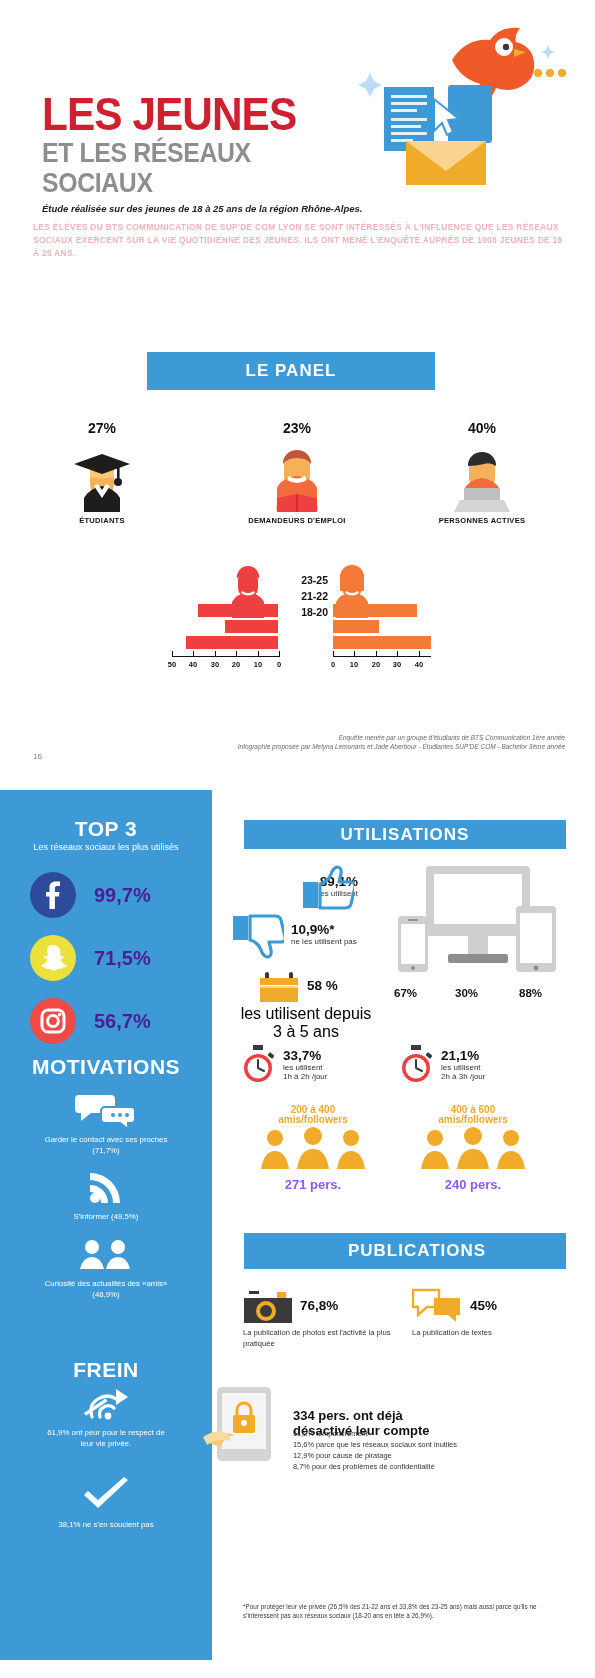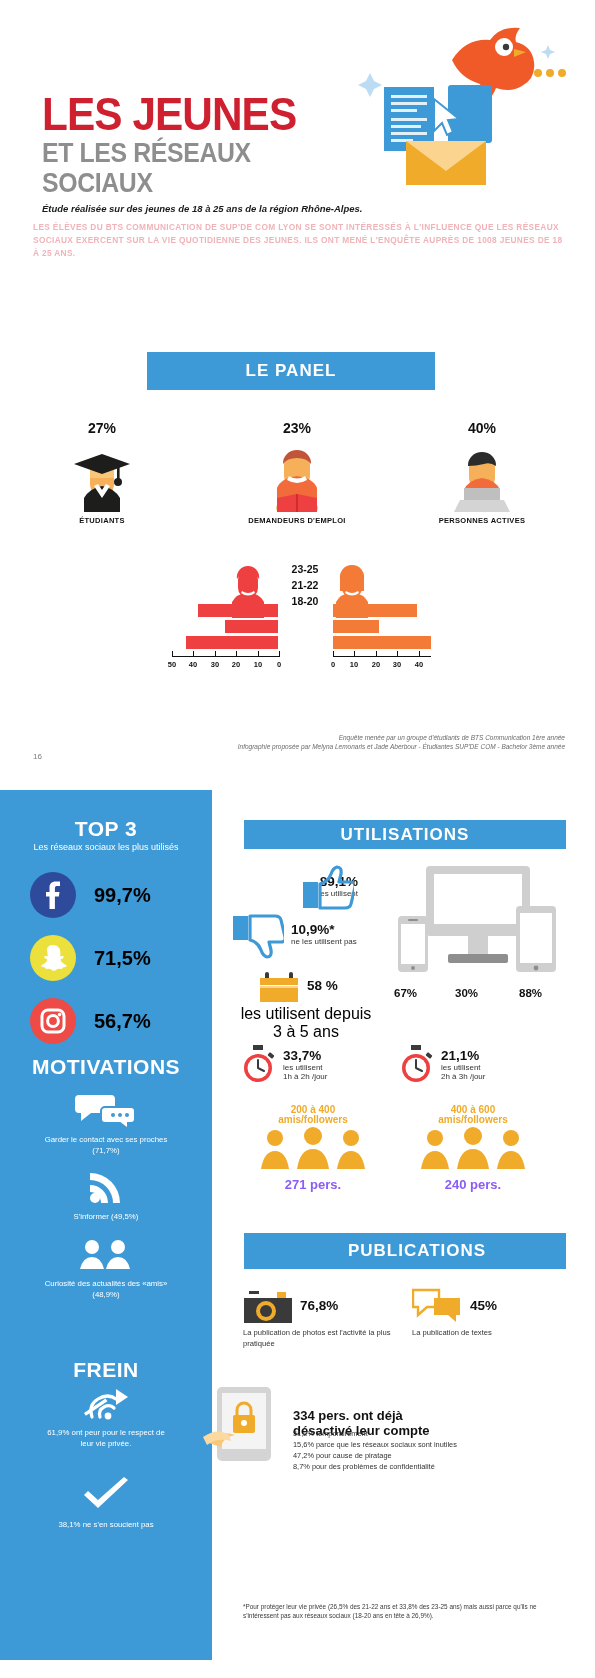--- a/index.html
+++ b/index.html
@@ -44,21 +44,21 @@
 
   
   .ppl { position:absolute; top:420px; left:0; width:595px; height:115px; }
   .pcol { position:absolute; width:160px; text-align:center; }
   .pcol .pct { font-size:14px; font-weight:bold; color:#111; }
   .pcol .fig { height:72px; position:relative; margin-top:4px; }
   .pcol .lbl { font-size:7.5px; font-weight:bold; color:#111; letter-spacing:.3px; margin-top:4px; }
 
   
   .barchart { position:absolute; left:140px; top:560px; width:320px; height:115px; }
-  .bcLabels { position:absolute; left:142px; top:1px; width:46px; text-align:center; }
+  .bcLabels { position:absolute; left:142px; top:12px; width:46px; text-align:right; }
   .bcLabels div { font-size:10.5px; font-weight:bold; color:#111; line-height:16px; }
   .bar { position:absolute; height:13px; }
   .axis { position:absolute; top:96px; height:1px; background:#111; }
   .tick { position:absolute; width:1px; height:5px; background:#111; top:-5px; }
   .tlab { position:absolute; font-size:7.5px; font-weight:bold; color:#111; top:4px; text-align:center; width:14px; }
 
   
   .credits {
     position:absolute; right:30px; top:733px; width:330px; text-align:right;
     font-size:6.5px; line-height:9px; color:#6b6b6b; font-style:italic;
@@ -68,21 +68,21 @@
 
   
   .lower { position:absolute; left:0; top:790px; width:595px; height:870px; background:#fff; }
   .sidebar { position:absolute; left:0; top:0; width:212px; height:870px; background:#3d9ad6; color:#fff; }
   .sb-h { text-align:center; font-weight:bold; color:#fff; }
   #top3-title { position:absolute; top:27px; width:212px; font-size:21px; letter-spacing:.5px; }
   #top3-sub { position:absolute; top:52px; width:212px; text-align:center; font-size:9px; }
 
   .snrow { position:absolute; left:30px; width:170px; height:50px; display:flex; align-items:center; }
   .snbadge { width:46px; height:46px; border-radius:50%; display:flex; align-items:center; justify-content:center; }
-  .snpct { margin-left:18px; font-size:20px; font-weight:bold; color:#000000; }
+  .snpct { margin-left:18px; font-size:20px; font-weight:bold; color:#4c1d95; }
 
   #motiv-title { position:absolute; top:265px; width:212px; text-align:center; font-size:21px; font-weight:bold; letter-spacing:.5px; }
   .mitem { position:absolute; width:212px; text-align:center; }
   .mitem .mi-ic { height:40px; display:flex; align-items:center; justify-content:center; }
   .mitem .mi-tx { font-size:7.8px; line-height:11px; padding:0 44px; margin-top:4px; }
 
   #frein-title { position:absolute; top:556px; width:212px; text-align:center; font-size:21px; font-weight:bold; letter-spacing:.5px;margin-top:12px; }
 
   
   #util-banner { position:absolute; left:244px; top:30px; width:322px; height:29px; font-size:17px; }
@@ -531,19 +531,19 @@
         <path d="M8 50 q14 -10 26 -2 l2 6 q-14 -4 -24 4z" fill="#fbd9a0"></path>
       </svg>
     </div>
     <div class="blk" style="left:293px;top:618px;">
       <div class="deact-title">334 pers. ont déjà</div>
       <div class="deact-title">désactivé leur compte</div>
     </div>
     <div class="blk" style="left:293px;top:638px;width:270px;">
       <div class="deact-li">51,2% temporairement</div>
       <div class="deact-li">15,6% parce que les réseaux sociaux sont inutiles</div>
-      <div class="deact-li">47,2% pour cause de piratage</div>
+      <div class="deact-li">12,9% pour cause de piratage</div>
       <div class="deact-li">8,7% pour des problèmes de confidentialité</div>
     </div>
 
     <div class="footnote">*Pour protéger leur vie privée (26,5% des 21-22 ans et 33,8% des 23-25 ans) mais aussi parce qu'ils ne s'intéressent pas aux réseaux sociaux (18-20 ans en tête à 26,9%).</div>
   </div>
 </div>
 
 </body></html>

